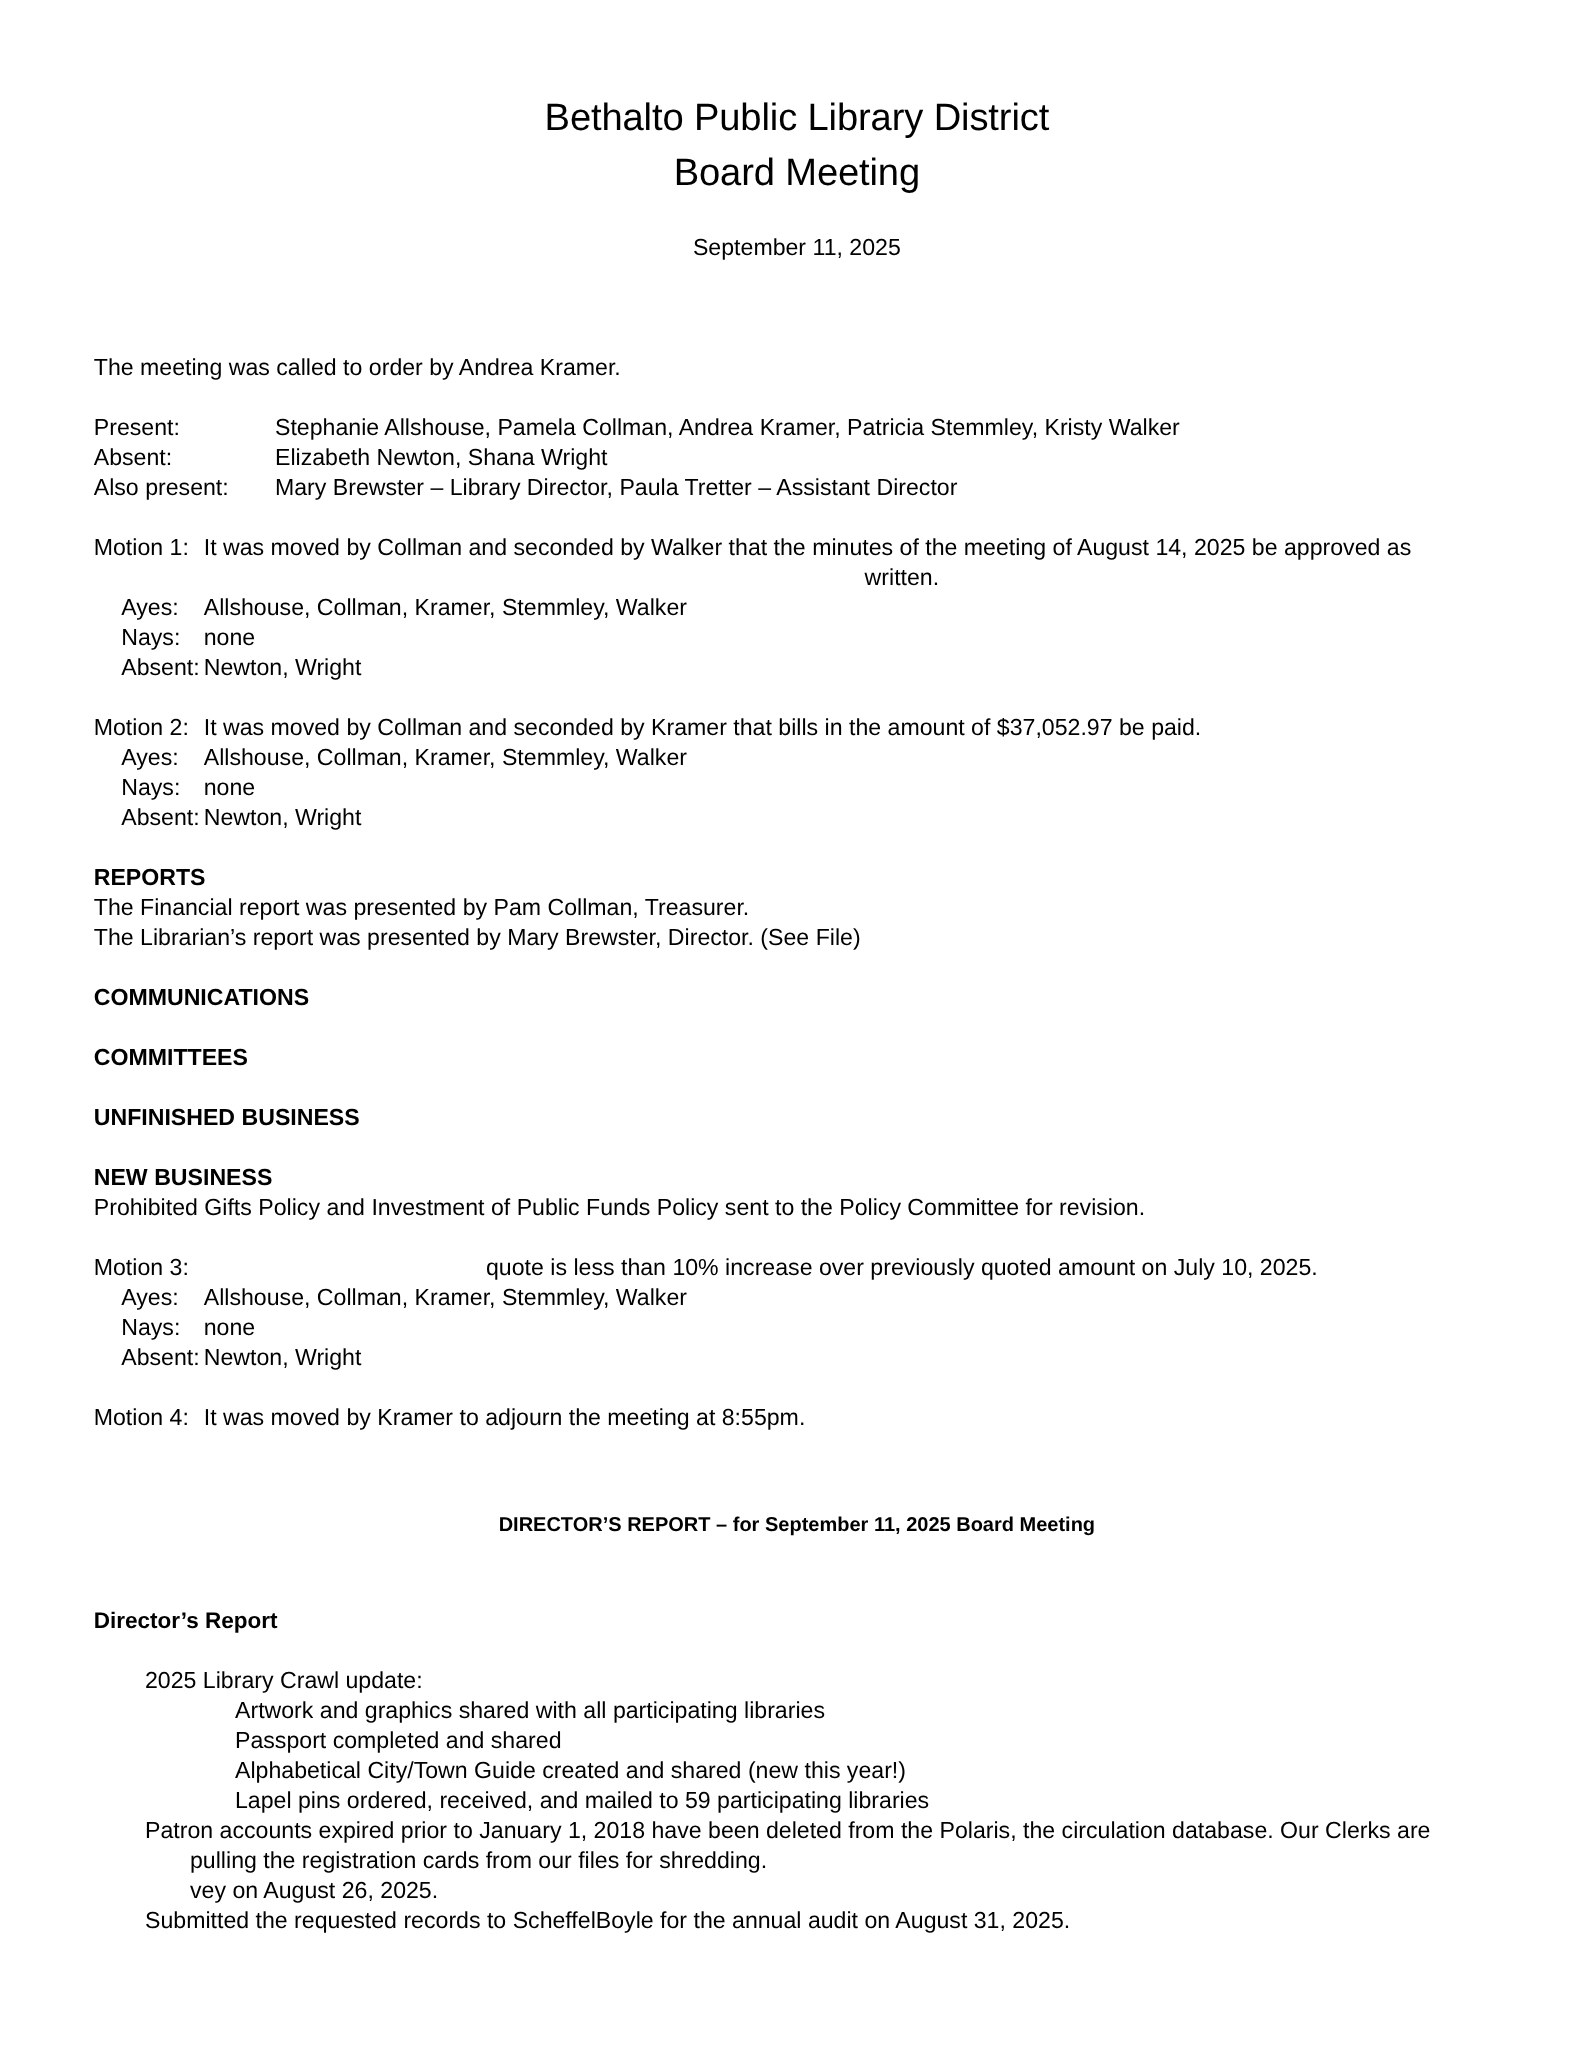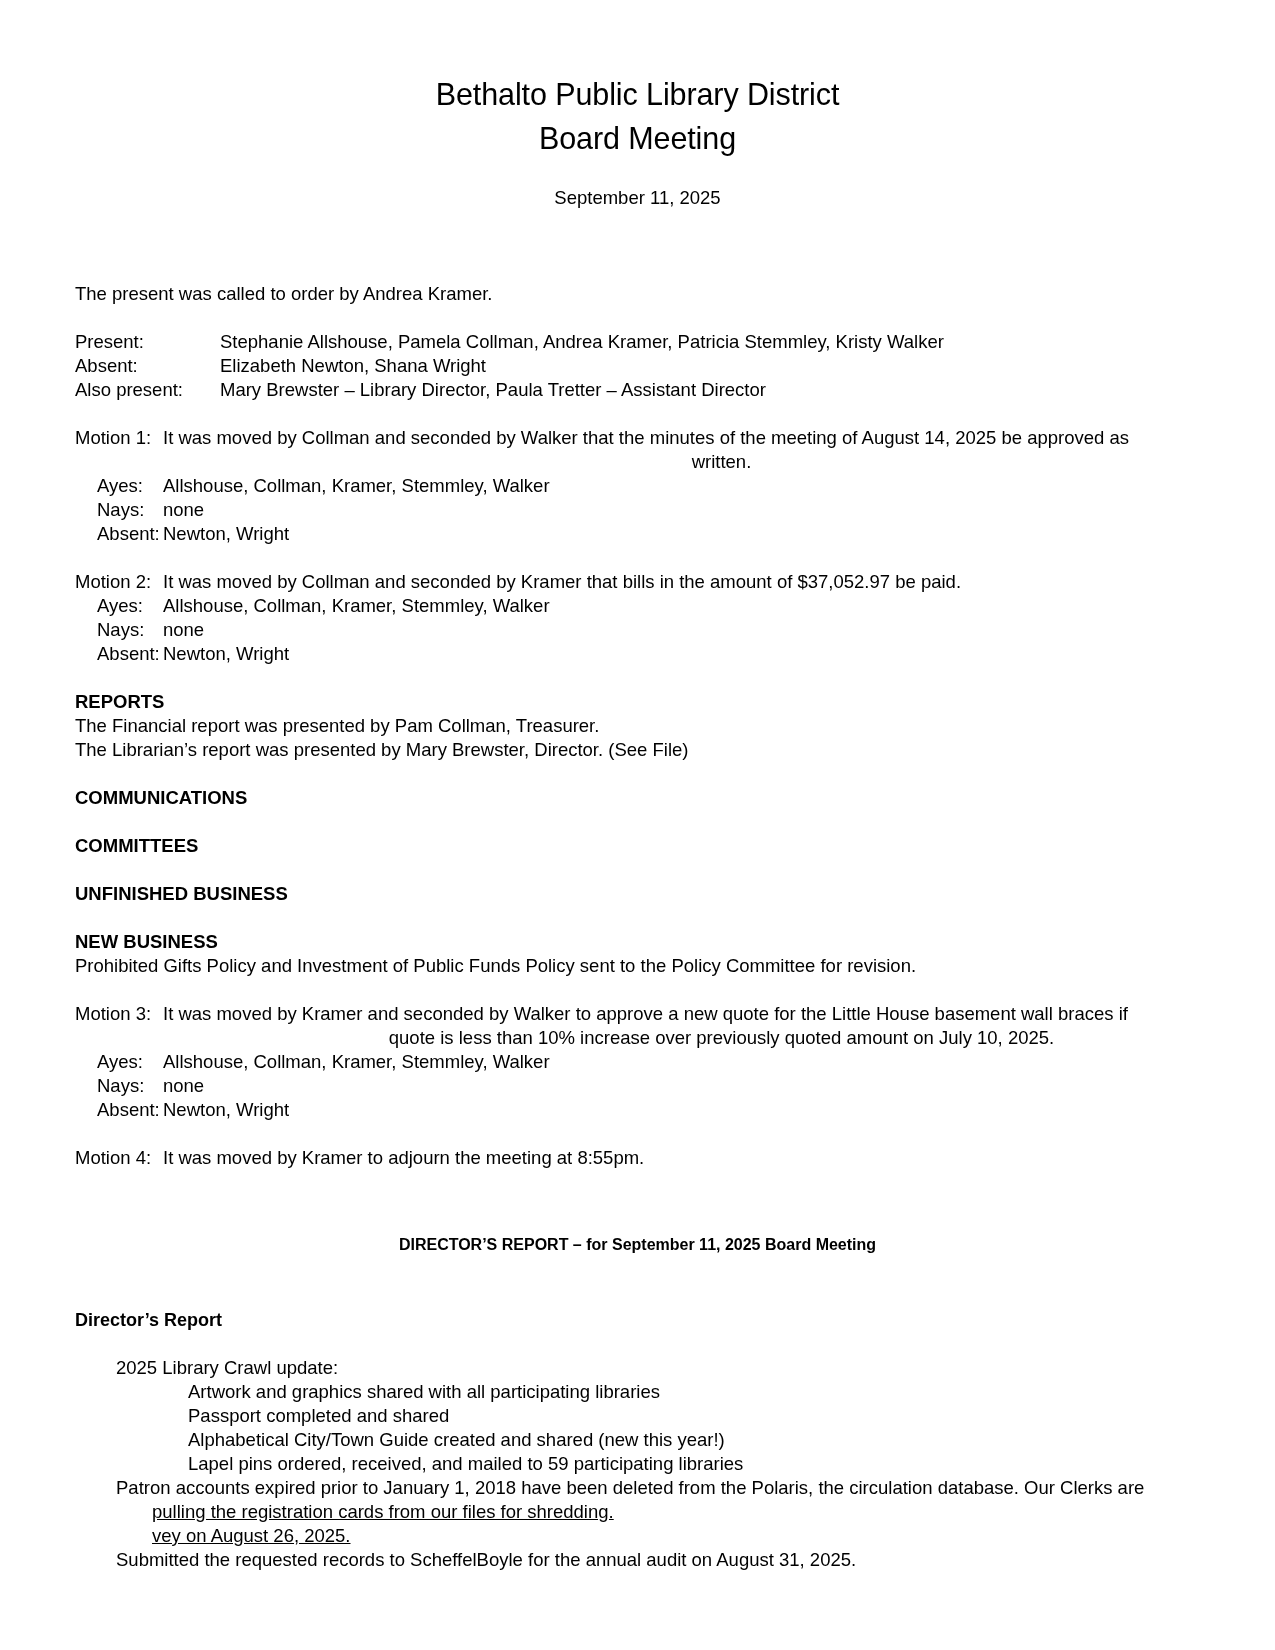--- a/index.html
+++ b/index.html
@@ -139,40 +139,39 @@
   .dr-hang {
     font-size: 18.5px;
     line-height: 24px;
     margin: 0;
     padding-left: 41px;
     text-indent: -0px;
   }
   .dr-hang .cont2 {
     display: block;
     padding-left: 36px;
-    text-decoration: underline;
   }
 </style>
 </head>
 <body>
 
 <div class="page">
   <div class="content">
 
     <h1 class="doc-title">
       <span>Bethalto Public Library District</span>
       <span class="line2">Board Meeting</span>
     </h1>
 
     <p class="doc-date">September 11, 2025</p>
 
     <div class="spacer-lg"></div>
     <div class="spacer-md"></div>
 
-    <p class="para">The present was called to order by Andrea Kramer.</p>
+    <p class="para">The meeting was called to order by Andrea Kramer.</p>
 
     <div class="spacer-md"></div>
 
     <div class="roster-row">
       <span class="roster-label">Present:</span>
       <span class="roster-value">Stephanie Allshouse, Pamela Collman, Andrea Kramer, Patricia Stemmley, Kristy Walker</span>
     </div>
     <div class="roster-row">
       <span class="roster-label">Absent:</span>
       <span class="roster-value">Elizabeth Newton, Shana Wright</span>
@@ -246,21 +245,20 @@
     <div class="spacer-md"></div>
 
     <p class="section-head">NEW BUSINESS</p>
     <p class="para">Prohibited Gifts Policy and Investment of Public Funds Policy sent to the Policy Committee for revision.</p>
 
     <div class="spacer-md"></div>
 
     <div class="motion">
       <span class="motion-label">Motion 3:</span>
       <span class="motion-body">
-        <span>It was moved by Kramer and seconded by Walker to approve a new quote for the Little House basement wall braces if</span>
         <span class="cont">quote is less than 10% increase over previously quoted amount on July 10, 2025.</span>
       </span>
     </div>
     <div class="vote-row">
       <span class="vote-label">Ayes:</span>
       <span class="vote-value">Allshouse, Collman, Kramer, Stemmley, Walker</span>
     </div>
     <div class="vote-row">
       <span class="vote-label">Nays:</span>
       <span class="vote-value">none</span>

